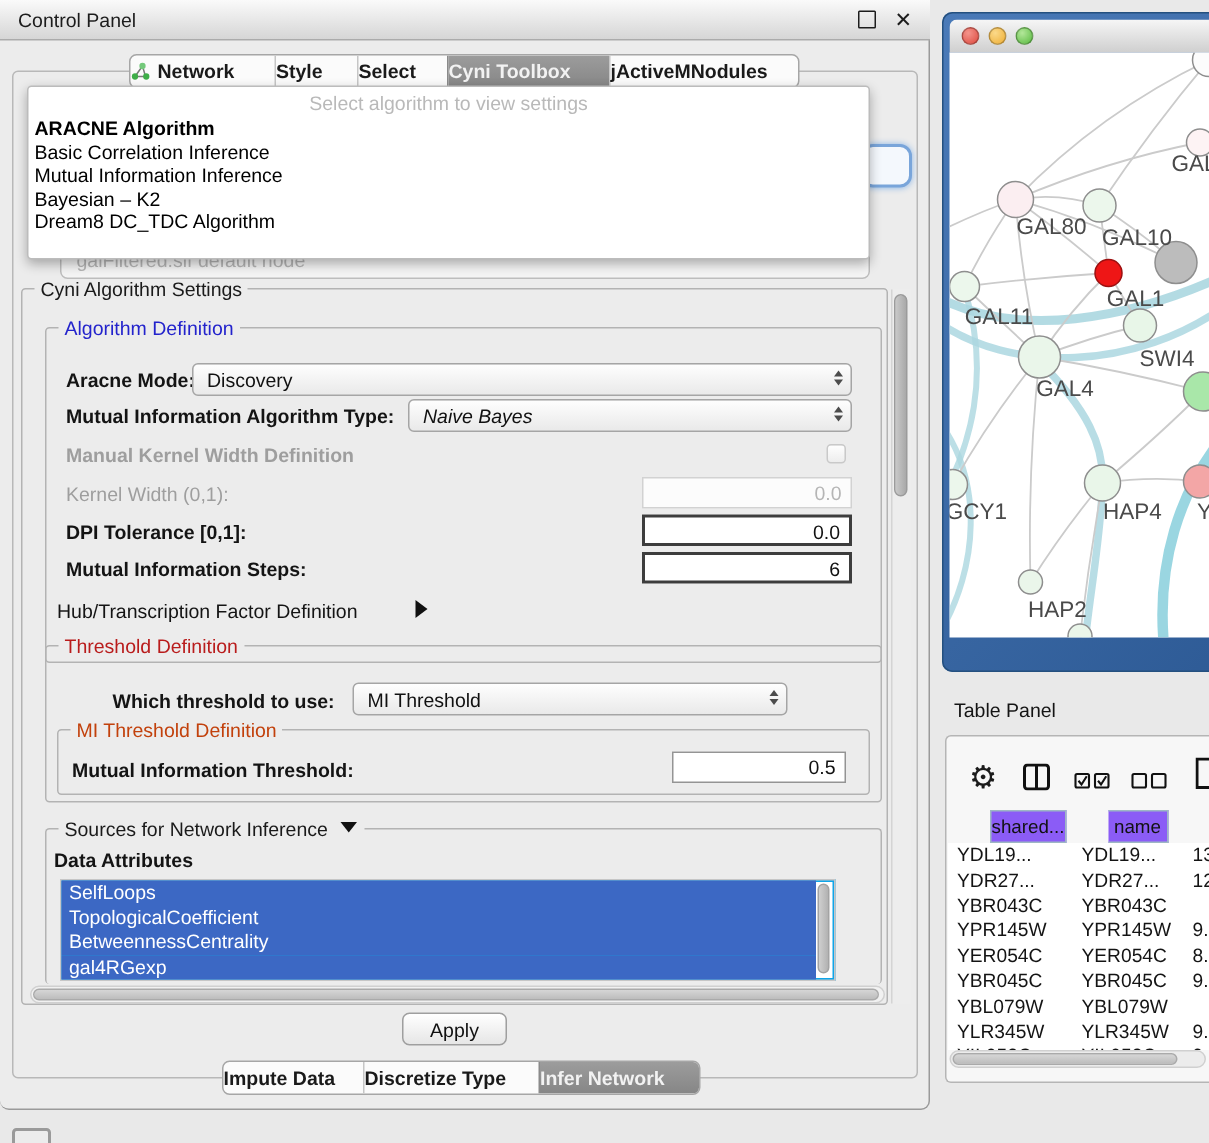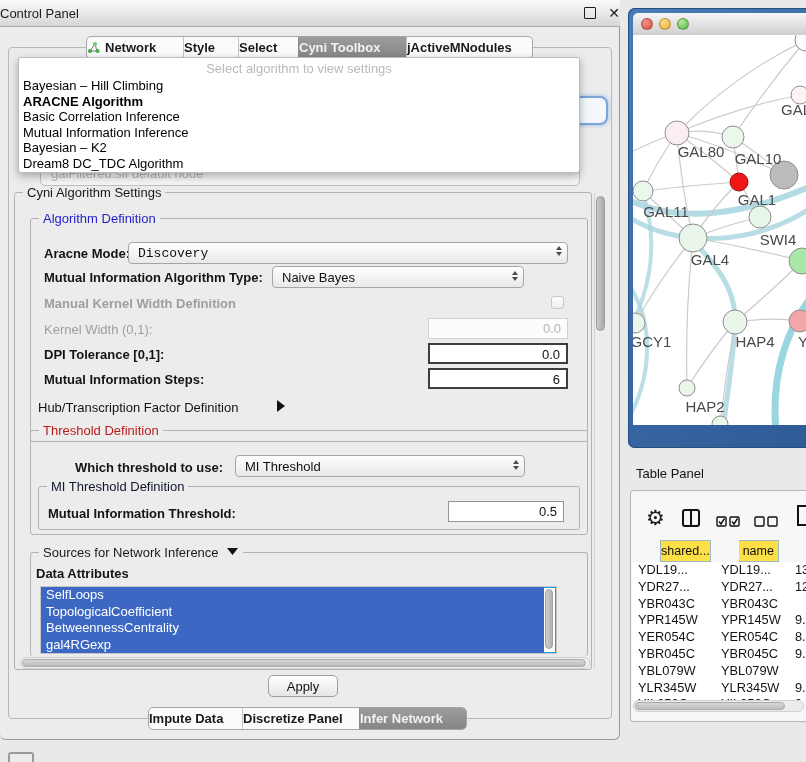--- a/index.html
+++ b/index.html
@@ -8,21 +8,21 @@
   .abs{position:absolute;}
   .lbl{position:absolute;font-size:13px;color:#141414;white-space:nowrap;}
   .b{font-weight:bold;}
   .dim{color:#9e9e9e;}
 
   
   .cp-window{position:absolute;left:0;top:5;width:620px;height:740px;background:#ececec;
              border:1px solid #9a9a9a;border-left:none;border-radius:0 0 6px 6px;box-sizing:border-box;}
   .cp-titlebar{position:absolute;left:0;top:5;width:620px;height:27px;box-sizing:border-box;
                background:linear-gradient(#fafafa,#d6d6d6);border-bottom:1px solid #ababab;
-               display:flex;align-items:center;padding:0 0;}
+               display:flex;align-items:center;padding:0 12px;}
   .cp-title{font-size:13px;color:#1c1c1c;flex:1;}
   .float-ico{width:10px;height:10px;border:1.5px solid #1c1c1c;border-radius:1px;margin-right:12px;}
   .close-ico{font-size:14px;font-weight:bold;color:#1c1c1c;line-height:10px;}
   .cp-body{position:absolute;left:8px;top:47px;width:604px;height:672px;box-sizing:border-box;
            border:1px solid #b8b8b8;border-radius:4px;background:#ececec;}
 
   
   .seg-tabs{display:flex;position:absolute;height:23px;background:#fbfbfb;border:1px solid #a6a6a6;
             border-radius:5px;overflow:hidden;font-size:13px;font-weight:bold;color:#1a1a1a;box-sizing:border-box;}
   .seg{display:flex;align-items:center;justify-content:flex-start;border-left:1px solid #c6c6c6;height:100%;box-sizing:border-box;}
@@ -79,21 +79,21 @@
   .tl{position:absolute;top:5px;width:12px;height:12px;border-radius:50%;box-sizing:border-box;border:1px solid rgba(0,0,0,.25);}
   .net-canvas{position:absolute;left:633px;top:35px;width:173px;height:390px;background:#fff;overflow:hidden;}
   .nlabel{position:absolute;font-size:15px;color:#4a4a4a;white-space:nowrap;transform:translateX(-50%);}
   .nlabel.noc{transform:none;}
 
   
   .tp-box{position:absolute;left:630px;top:490px;width:180px;height:232px;box-sizing:border-box;background:#f7f7f7;
           border:1px solid #b5b5b5;border-right:none;border-radius:4px 0 0 4px;}
   .tp-toolbar .ti{position:absolute;color:#1b1b1b;}
   .thead{position:absolute;left:632px;top:540px;width:176px;height:22px;display:flex;font-size:12.5px;color:#111;}
-  .th{box-sizing:border-box;background:#fde047;border:1px solid #9db7c4;border-left:none;
+  .th{box-sizing:border-box;background:#8b5cf6;border:1px solid #9db7c4;border-left:none;
       display:flex;align-items:center;justify-content:center;margin-left:28px;}
   .th:first-child{border-left:1px solid #9db7c4;}
   .trows{position:absolute;left:632px;top:562px;width:176px;height:138px;overflow:hidden;background:#fff;font-size:12.8px;color:#141414;}
   .trow{display:flex;height:16.8px;line-height:16.8px;}
   .tc1{width:81px;padding-left:6px;box-sizing:border-box;overflow:hidden;}
   .tc2{width:77px;padding-left:8px;box-sizing:border-box;overflow:hidden;}
   .tc3{flex:1;padding-left:5px;overflow:hidden;}
 
   .mini-sq{position:absolute;left:8px;top:752px;width:26px;height:16px;border:2px solid #9a9a9a;border-radius:3px;background:#ececec;box-sizing:border-box;}
 </style>
@@ -136,50 +136,49 @@
     </div>
 </div>
 
 <div class="focus-frag"></div>
 <div class="ghost-combo">
   <span>galFiltered.sif default node</span>
 </div>
 
 <div class="dd">
   <div class="dd-head">Select algorithm to view settings</div>
-  <div class="dd-item">Bayesian – Hill Climbing</div>
   <div class="dd-item b">ARACNE Algorithm</div>
   <div class="dd-item">Basic Correlation Inference</div>
   <div class="dd-item">Mutual Information Inference</div>
   <div class="dd-item">Bayesian – K2</div>
   <div class="dd-item">Dream8 DC_TDC Algorithm</div>
 </div>
 
 <div class="group" style="left:14px;top:192px;width:578px;height:478px;">
   <span class="gtitle" style="color:#1a1a1a;">Cyni Algorithm Settings</span>
 </div>
 <div class="vscroll">
     <div class="vthumb"></div>
   </div>
 
 <div class="group" style="left:30px;top:218px;width:558px;height:224px;">
   <span class="gtitle" style="color:#2323cc;">Algorithm Definition</span>
 </div>
 
 <span class="lbl b" style="left:44px;top:246px;">Aracne Mode:</span>
-<div class="combo" style="left:128px;top:242px;width:440px;font-family:Liberation Mono, monospace;">
+<div class="combo" style="left:128px;top:242px;width:440px;">
   <span class="ct">Discovery</span>
   <span class="stp"><svg width="8" height="12">
         <path d="M4 1 L7 5 L1 5 Z" fill="#4c4c4c"></path>
         <path d="M4 11 L7 7 L1 7 Z" fill="#4c4c4c"></path>
       </svg></span>
 </div>
 
 <span class="lbl b" style="left:44px;top:270px;">Mutual Information Algorithm Type:</span>
-<div class="combo" style="left:272px;top:266px;width:252px;">
+<div class="combo" style="left:272px;top:266px;width:296px;font-style:italic;">
   <span class="ct">Naive Bayes</span>
   <span class="stp"><svg width="8" height="12">
         <path d="M4 1 L7 5 L1 5 Z" fill="#4c4c4c"></path>
         <path d="M4 11 L7 7 L1 7 Z" fill="#4c4c4c"></path>
       </svg></span>
 </div>
 
 <span class="lbl b dim" style="left:44px;top:296px;">Manual Kernel Width Definition</span>
 <div class="chk" style="left:551px;top:296px;"></div>
 
@@ -205,21 +204,21 @@
 <span class="lbl b" style="left:75px;top:460px;">Which threshold to use:</span>
 <div class="combo" style="left:235px;top:455px;width:290px;">
   <span class="ct">MI Threshold</span>
   <span class="stp"><svg width="8" height="12">
         <path d="M4 1 L7 5 L1 5 Z" fill="#4c4c4c"></path>
         <path d="M4 11 L7 7 L1 7 Z" fill="#4c4c4c"></path>
       </svg></span>
 </div>
 
 <div class="group" style="left:38px;top:486px;width:542px;height:44px;">
-  <span class="gtitle" style="color:#0f172a;">MI Threshold Definition</span>
+  <span class="gtitle" style="color:#c2410c;">MI Threshold Definition</span>
 </div>
 <span class="lbl b" style="left:48px;top:506px;">Mutual Information Threshold:</span>
 <div class="field thin" style="left:448px;top:501px;width:116px;">0.5</div>
 
 <div class="group" style="left:30px;top:552px;width:558px;height:104px;border-bottom:none;">
   <span class="gtitle" style="color:#1a1a1a;">
     <span>Sources for Network Inference</span>
     <svg width="13" height="9" style="vertical-align:1px;margin-left:4px;">
         <path d="M1 1 L12 1 L6.5 8 Z" fill="#111"></path>
       </svg>
@@ -243,21 +242,21 @@
 
 <div class="btn" style="left:268px;top:675px;width:70px;height:22px;">
   <span>Apply</span>
 </div>
 
 <div class="seg-tabs" style="left:148px;top:707px;">
   <div class="seg" style="width:93px;">
       <span>Impute Data</span>
     </div>
   <div class="seg" style="width:117px;">
-      <span>Discretize Panel</span>
+      <span>Discretize Type</span>
     </div>
   <div class="seg sel" style="width:107px;">
       <span>Infer Network</span>
     </div>
 </div>
 
 <div class="mini-sq"></div>
 
 <div class="net-frame"></div>
 <div class="net-titlebar">

